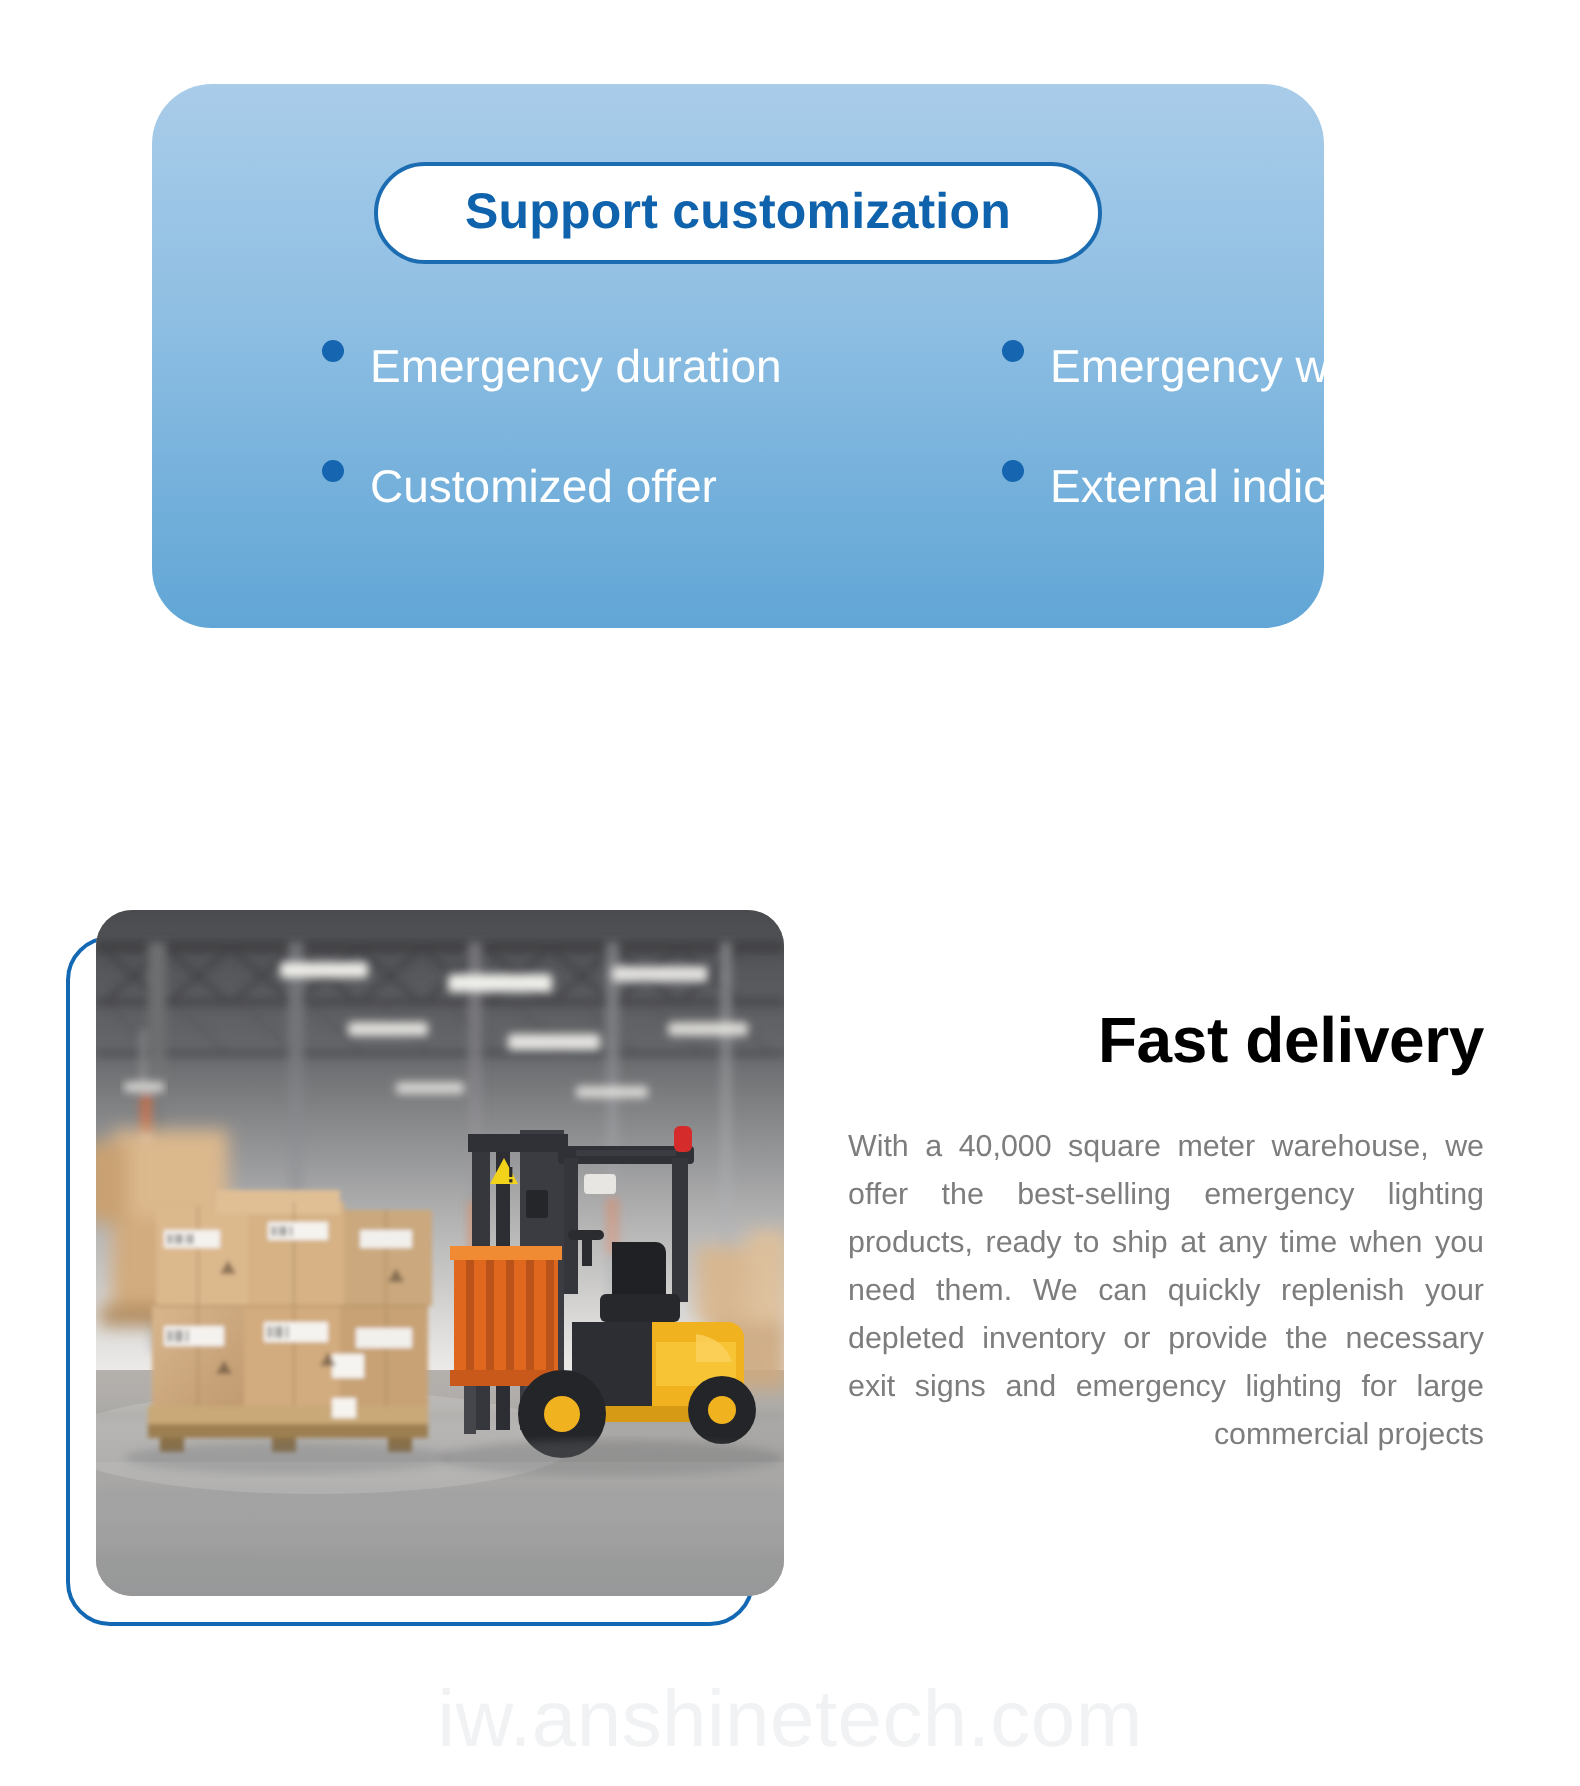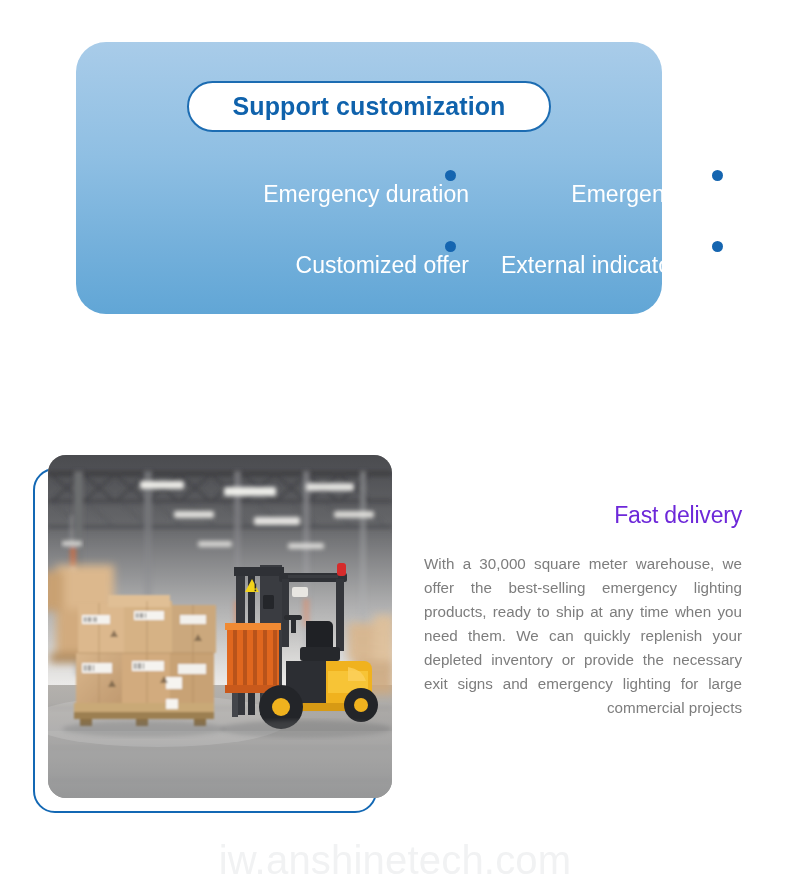--- a/index.html
+++ b/index.html
@@ -55,24 +55,23 @@
     position: absolute;
     left: 0;
     top: 128px;
     width: 100%;
     display: grid;
     grid-template-columns: 393px 1fr;
     grid-row-gap: 32px;
   }
   .bullet-item {
     display: flex;
-    align-items: flex-end;
+    align-items: flex-start;
     padding-left: 85px;
     box-sizing: border-box;
-    flex-direction: column;
   }
   .bullet-item.col2 {
     padding-left: 32px;
   }
   .bullet-dot {
     width: 11px;
     height: 11px;
     border-radius: 50%;
     background: #1565b0;
     flex: 0 0 auto;
@@ -118,23 +117,23 @@
   
   .delivery-col {
     position: absolute;
     left: 424px;
     top: 503px;
     width: 318px;
   }
   .delivery-title {
     margin: 0;
     text-align: right;
-    color: #6d28d9;
-    font-size: 23px;
-    font-weight: normal;
+    color: #000000;
+    font-size: 32px;
+    font-weight: bold;
     line-height: 1.1;
     letter-spacing: -.2px;
   }
   .delivery-body {
     margin: 24px 0 0 0;
     text-align: justify;
     text-align-last: right;
     color: #7d7d7d;
     font-size: 15.2px;
     line-height: 24px;
@@ -427,16 +426,16 @@
 
       <ellipse cx="96" cy="274" rx="82" ry="8" fill="#6e6f71" opacity=".3" filter="url(#blurSoft)"></ellipse>
 
       <rect x="0" y="276" width="344" height="67" fill="#ffffff" opacity=".07"></rect>
     </svg>
   </div>
 </div>
 
 <div class="delivery-col">
   <h2 class="delivery-title">Fast delivery</h2>
-  <p class="delivery-body">With a 30,000 square meter warehouse, we offer the best-selling emergency lighting products, ready to ship at any time when you need them. We can quickly replenish your depleted inventory or provide the necessary exit signs and emergency lighting for large commercial projects</p>
+  <p class="delivery-body">With a 40,000 square meter warehouse, we offer the best-selling emergency lighting products, ready to ship at any time when you need them. We can quickly replenish your depleted inventory or provide the necessary exit signs and emergency lighting for large commercial projects</p>
 </div>
 
 <div class="watermark">iw.anshinetech.com</div>
 
 </body></html>

